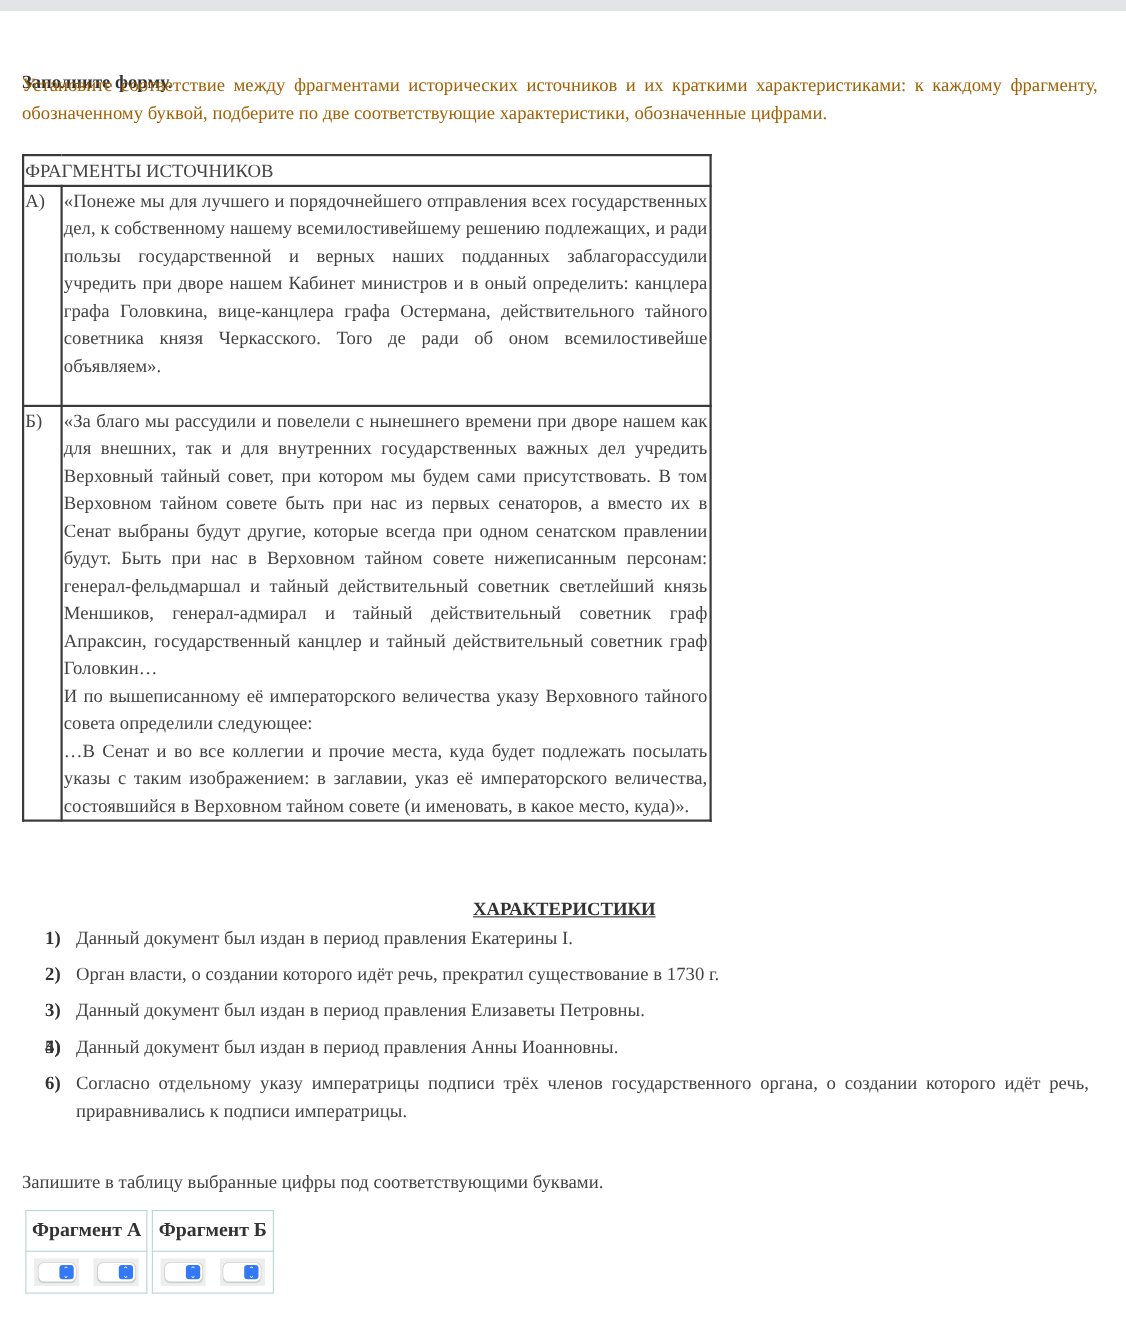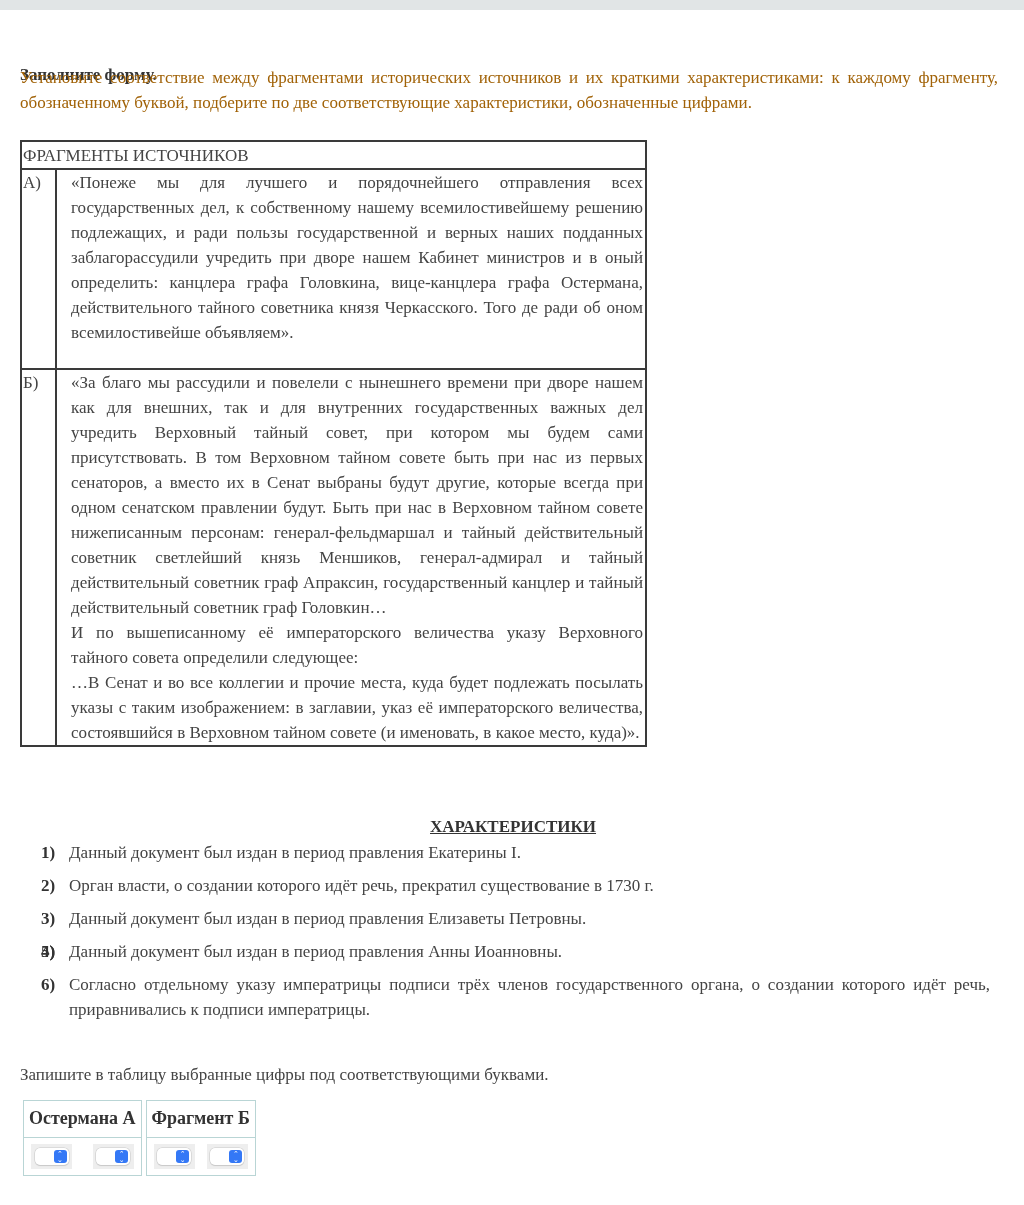--- a/index.html
+++ b/index.html
@@ -17,21 +17,21 @@
     position: absolute; left: 20px; top: 65px; width: 978px;
     font-size: 17px; line-height: 25px; text-align: justify; color: #a16207;
   }
   table.sources {
     position: absolute; left: 20px; top: 140px; width: 627px;
     border-collapse: collapse; font-size: 17px; color: #444; line-height: 25px; border-radius: 16px;
   }
   table.sources td { border: 2px solid #3a3a3a; vertical-align: top; padding: 0; }
   table.sources td.head { padding: 1px 1px 0 1px; height: 25px; }
   table.sources td.letter { width: 32px; padding: 0 0 0 1px; }
-  table.sources td.text { padding: 0 2px 0 14px; text-align: justify; margin-left: 38px; }
+  table.sources td.text { padding: 0 2px 0 1px; text-align: justify; margin-left: 38px; }
   table.sources td.text p { margin: 0; text-align: justify; }
   .cellA { height: 198px; }
   .char-title {
     position: absolute; left: 430px; top: 806px;
     font-size: 17px; font-weight: bold; text-decoration: underline; color: #333; margin-top: 11px;
   }
   .char-list { position: absolute; left: 20px; top: 840px; width: 970px; font-size: 17px; color: #444; }
   .char-item { position: relative; padding-left: 49px; line-height: 25px; margin-bottom: 8px; text-align: justify; }
   .char-item .num { position: absolute; left: 21px; top: 0; font-weight: bold; color: #333; }
   .write-note { position: absolute; left: 20px; top: 1062px; font-size: 17px; color: #444; line-height: 25px; }
@@ -114,21 +114,21 @@
     <span>Согласно отдельному указу императрицы подписи трёх членов государственного органа, о создании которого идёт речь, приравнивались к подписи императрицы.</span>
   </div>
 </div>
 
 <div class="write-note">Запишите в таблицу выбранные цифры под соответствующими буквами.</div>
 
 <div class="answer-wrap">
   <table class="ans">
     <tbody>
         <tr>
-          <th>Остермана А</th>
+          <th>Фрагмент А</th>
         </tr>
     <tr>
           <td>
       <div class="sel-row">
         <div class="sel-bg">
                 <div class="sel">
           <div class="stepper">⌃<br>⌄</div>
         </div>
               </div>
         <div class="sel-bg">

